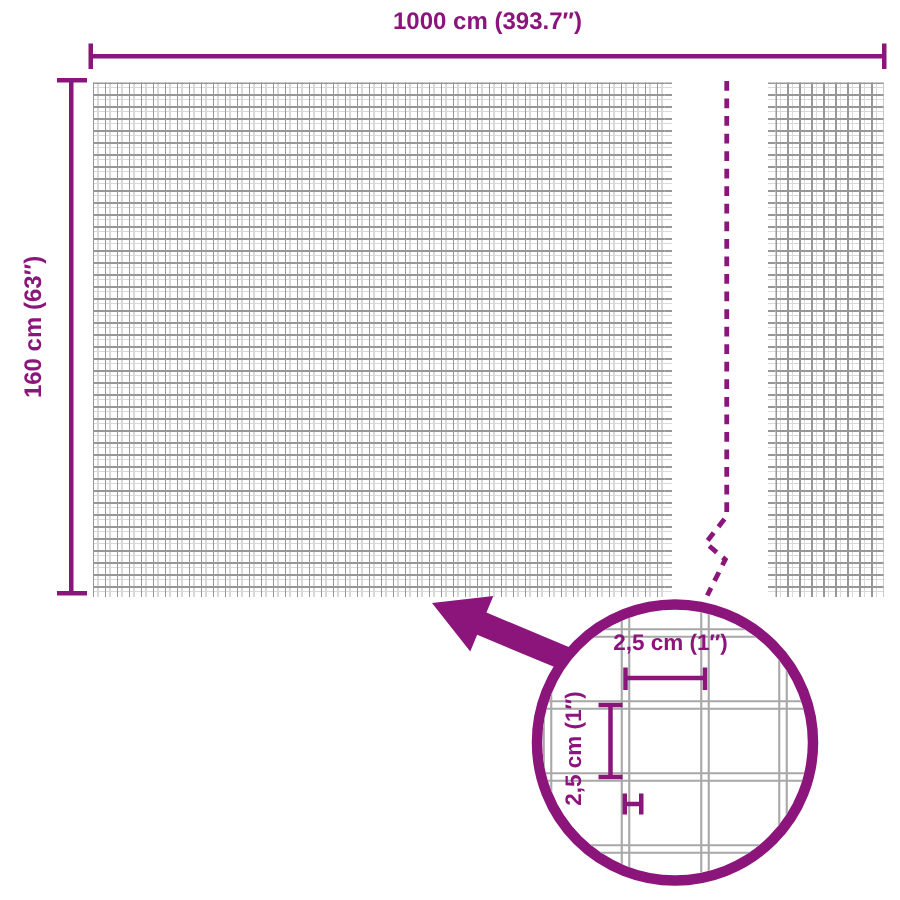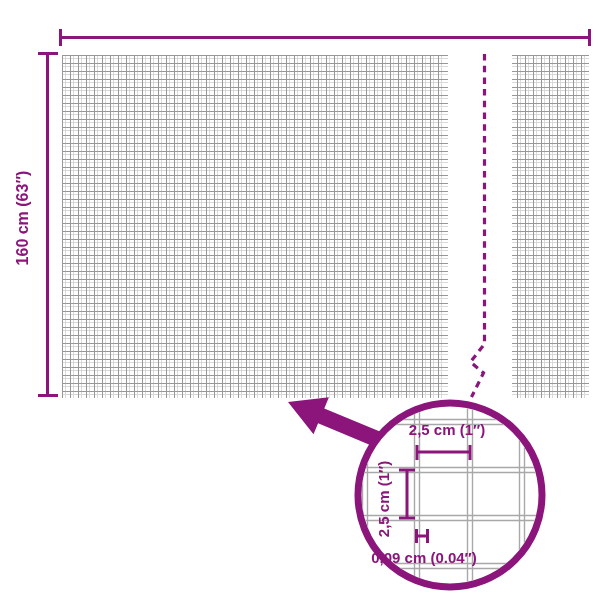--- a/index.html
+++ b/index.html
@@ -80,21 +80,21 @@
     <g clip-path="url(#detailClip)" class="wire-stroke" stroke-width="1.4">
       <path d="M362.5,402V588M367.5,402V588M414.5,402V588M419.5,402V588M467.5,402V588M472.5,402V588M519.5,402V588M524.5,402V588"></path>
       <path d="M357,419.5H543M357,424.5H543M357,467.5H543M357,472.5H543M357,515.5H543M357,520.5H543M357,563.5H543M357,568.5H543"></path>
     </g>
 
     <path class="accent-stroke" stroke-width="3" d="M417,445V460M417,452H470M470,445V460"></path>
     <path class="accent-stroke" stroke-width="3" d="M399,470H415M407,470V518M399,518H415"></path>
     <path class="accent-stroke" stroke-width="3" d="M416.5,529V543M416.5,536H427.5M427.5,529V543"></path>
   </svg>
 
+  <div class="dim-label" style="left:325px; top:15px;">1000 cm (393.7″)</div>
 
   <div class="dim-label rot" style="left:23px; top:218px;">160 cm (63″)</div>
 
   <div class="dim-label detail-label" style="left:447px; top:429px;">2,5 cm (1″)</div>
 
   <div class="dim-label detail-label rot" style="left:383px; top:499px;">2,5 cm (1″)</div>
 
-  <div class="dim-label detail-label" style="left:424px; top:557px;">0,09 cm (0.04″)</div>
 </div>
 
 </body></html>

